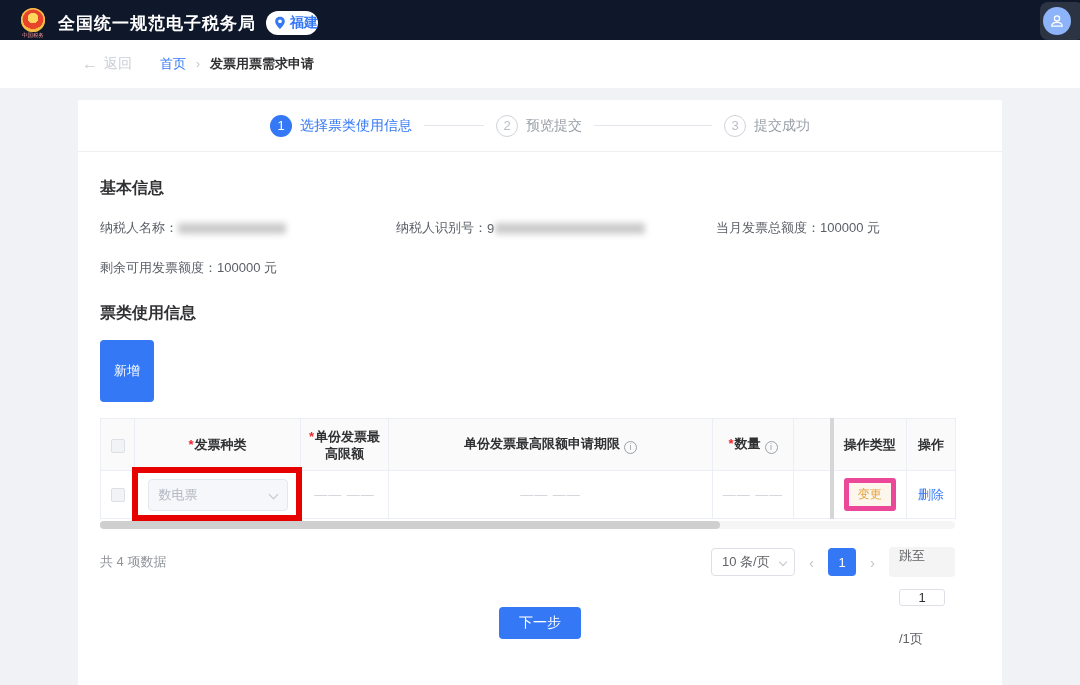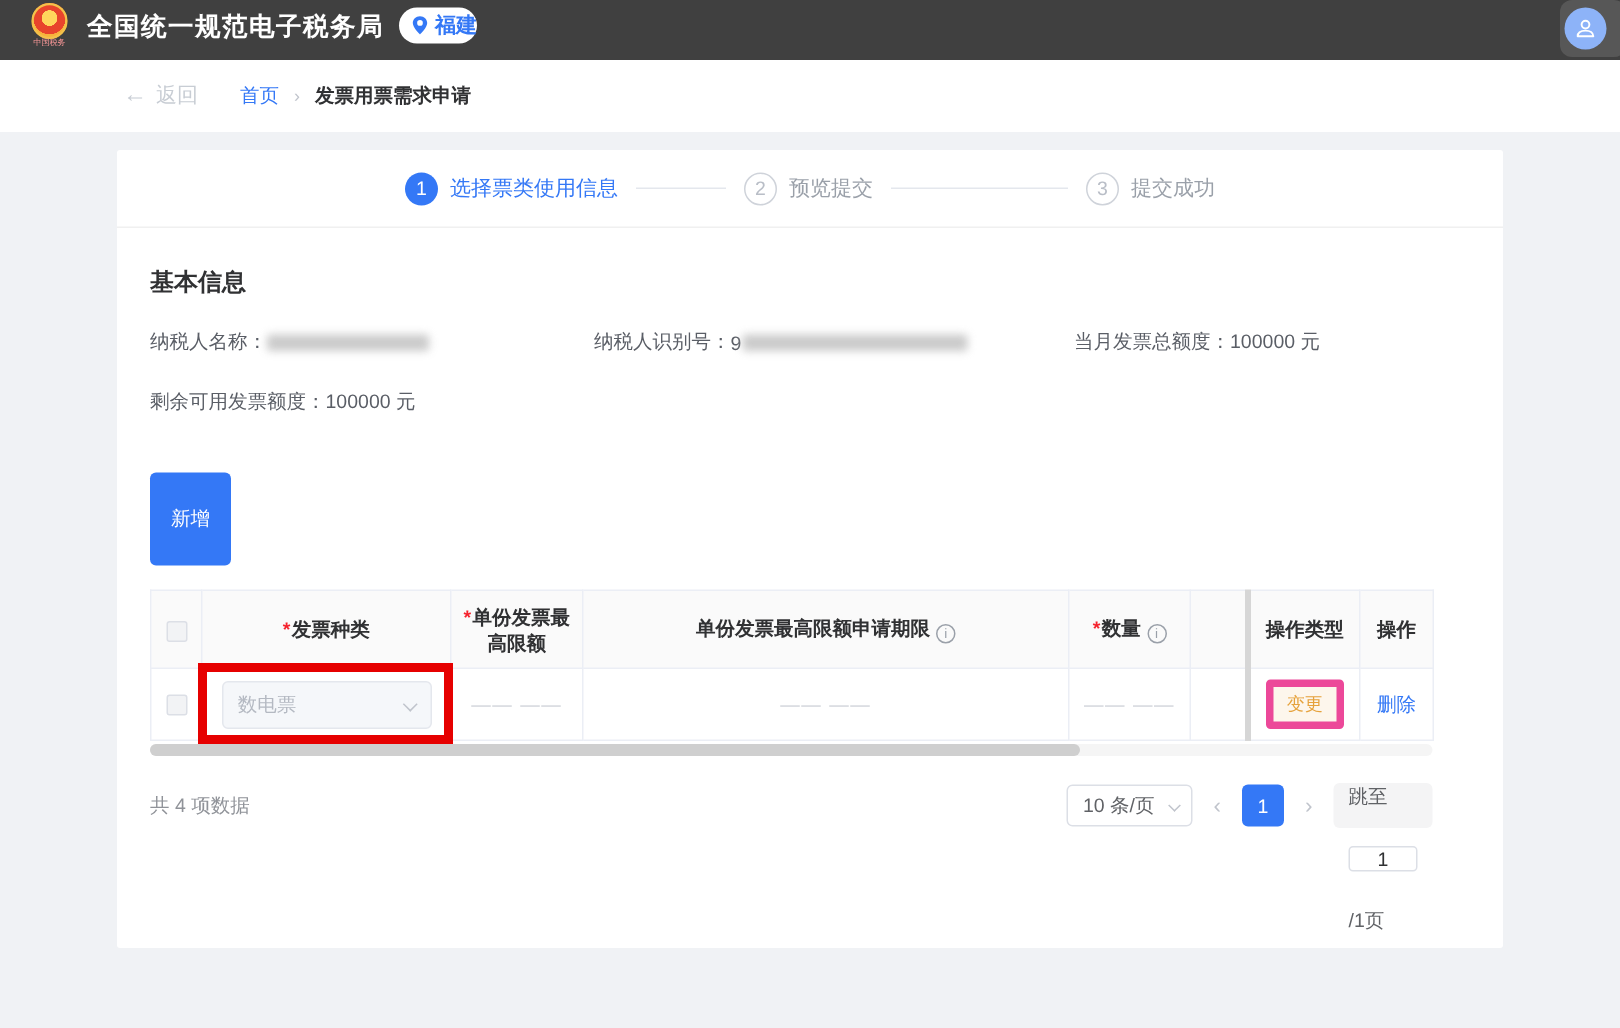--- a/index.html
+++ b/index.html
@@ -1,20 +1,20 @@
 <!DOCTYPE html>
 <html><head>
 <meta charset="utf-8">
 <style>
   * { margin:0; padding:0; box-sizing:border-box; }
   html,body { width:1080px; height:685px; overflow:hidden; }
   body { font-family:"Liberation Sans","DejaVu Sans",sans-serif; background:#f0f2f5; color:#303133; font-size:13px; }
 
   
-  .topbar { height:40px; background:#404040; display:flex; align-items:flex-start; justify-content:space-between; padding:0 14px 0 18px; position:relative; }
+  .topbar { height:40px; background:#0f172a; display:flex; align-items:flex-end; justify-content:space-between; padding:0 14px 0 18px; position:relative; }
   .brand { display:flex; align-items:center; gap:10px; }
   .logo { width:30px; height:34px; display:flex; flex-direction:column; align-items:center; justify-content:center; }
   .logo-emblem { width:24px; height:24px; border-radius:50%; background:radial-gradient(circle at 50% 42%, #ffd65c 0 28%, #e8442c 29% 58%, #f7b23c 59% 100%); box-shadow:0 0 0 1.5px #f3c14a inset; }
   .logo-caption { font-size:6px; color:#ff9a9a; line-height:7px; white-space:nowrap; transform:scale(.9); }
   .app-title { color:#ffffff; font-size:17px; font-weight:600; letter-spacing:1px; }
   .region-pill { background:#ffffff; border-radius:13px; height:24px; padding:0 0 0 8px; display:flex; align-items:center; gap:4px; color:#3478f6; font-size:14px; font-weight:600; }
   .avatar-wrap { width:44px; height:38px; background:rgba(255,255,255,.12); border-radius:8px; display:flex; align-items:center; justify-content:center; margin-right:-18px; padding-right:10px; }
   .avatar { width:28px; height:28px; border-radius:50%; background:#8db3f8; display:flex; align-items:center; justify-content:center; }
 
   
@@ -165,20 +165,21 @@
     </div>
     <div class="info-row">
       <div class="info-item">
         <span>剩余可用发票额度：</span>
         <span>100000 元</span>
       </div>
     </div>
   </div>
 
   
+  <h2 class="section-title">票类使用信息</h2>
   <button class="add-btn">新增</button>
 
   <div class="tbl-wrap">
     <table>
       <colgroup>
         <col class="col-check">
           <col class="col-type">
           <col class="col-limit">
           <col class="col-period">
         <col class="col-qty">
@@ -243,13 +244,16 @@
       <button class="pg-arrow">›</button>
       <div class="jump-group">
         <span>跳至</span>
         <input class="jump-input" value="1" style="">
         <span>/1页</span>
       </div>
     </div>
   </div>
 
   
+  <div class="next-row">
+    <button class="next-btn">下一步</button>
+  </div>
 </main>
 
 </body></html>

